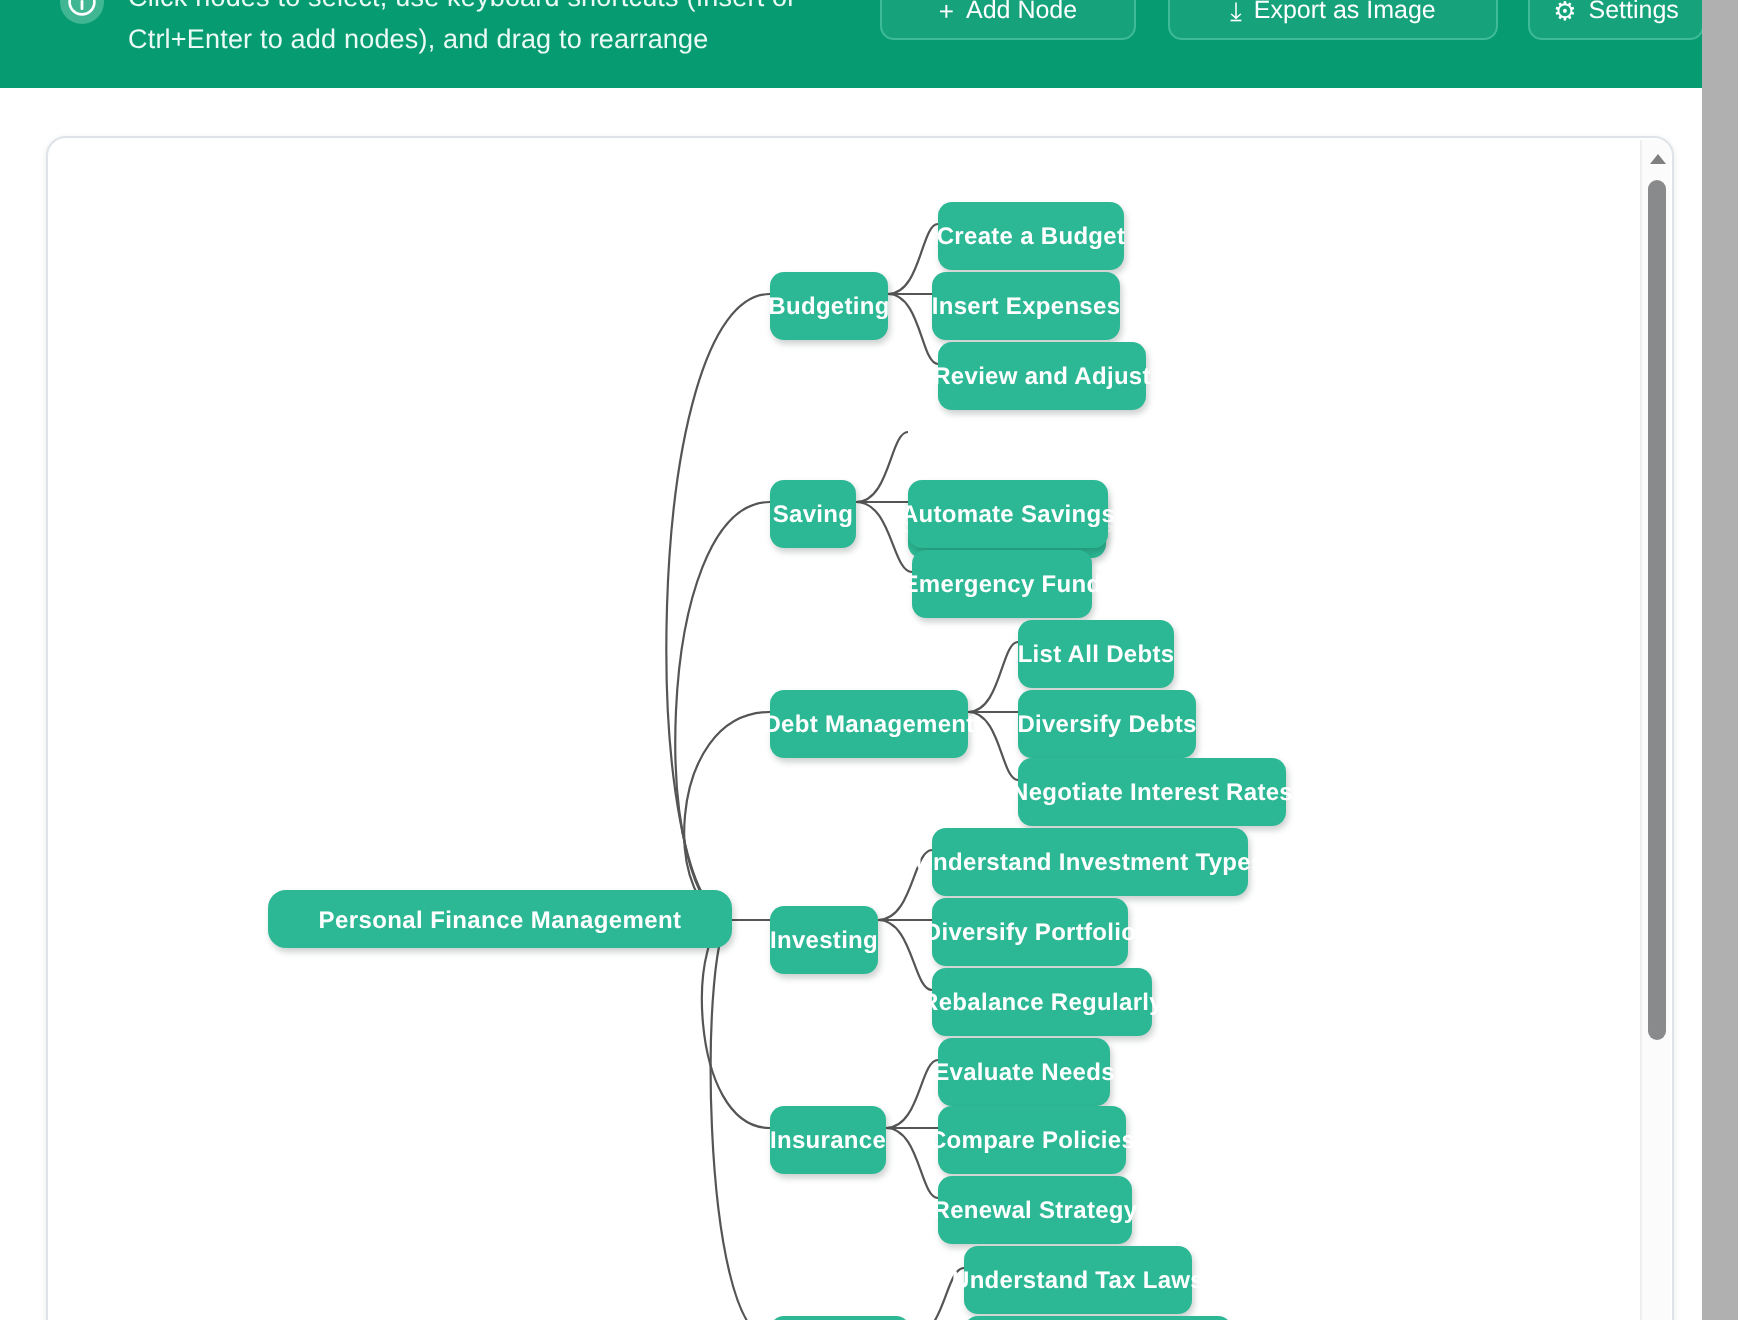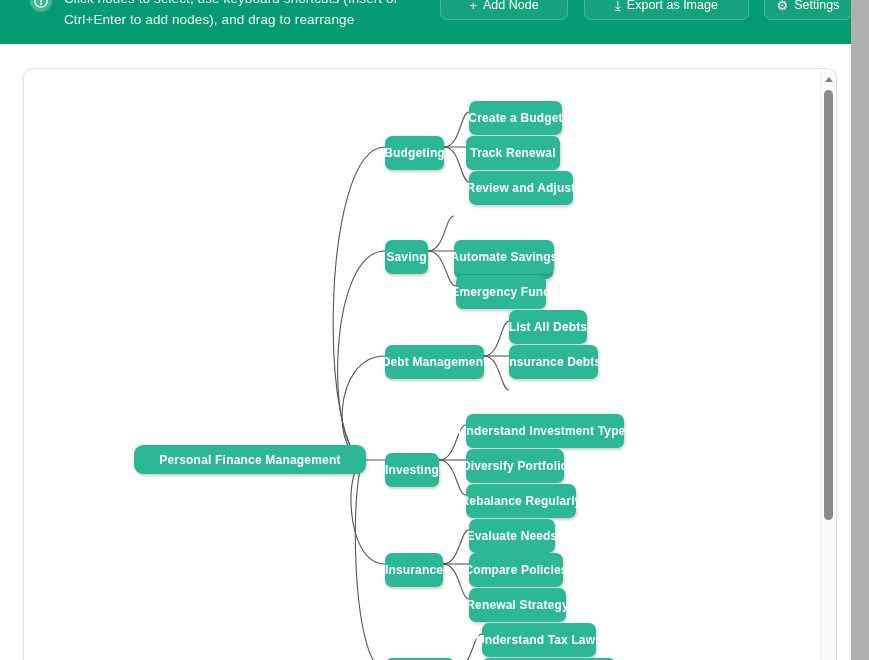--- a/index.html
+++ b/index.html
@@ -254,21 +254,21 @@
               <path d="M 431 600 C 448.5 600, 448.5 600, 458 600" fill="none" stroke="#555555" stroke-width="1.1"></path>
             </svg>
 
         <div class="node level1" style="left: 361px; top: 67px; width: 59px;">
               <span>Budgeting</span>
             </div>
             <div class="node level2" style="left: 445px; top: 32px; width: 93px;">
               <span>Create a Budget</span>
             </div>
             <div class="node level2" style="left: 442px; top: 67px; width: 94px;">
-              <span>Track Renewal</span>
+              <span>Insert Expenses</span>
             </div>
             <div class="node level2" style="left: 445px; top: 102px; width: 104px;">
               <span>Review and Adjust</span>
             </div>
             <div class="node level1" style="left: 361px; top: 171px; width: 43px;">
               <span>Saving</span>
             </div>
             <div class="node level2" style="left: 430px; top: 136px; width: 99px; margin-top: 40px;">
               <span>Set Savings Goals</span>
             </div>
@@ -278,21 +278,24 @@
             <div class="node level2" style="left: 432px; top: 206px; width: 90px;">
               <span>Emergency Fund</span>
             </div>
             <div class="node level1" style="left: 361px; top: 276px; width: 99px;">
               <span>Debt Management</span>
             </div>
             <div class="node level2" style="left: 485px; top: 241px; width: 78px;">
               <span>List All Debts</span>
             </div>
             <div class="node level2" style="left: 485px; top: 276px; width: 89px;">
-              <span>Insurance Debts</span>
+              <span>Diversify Debts</span>
+            </div>
+            <div class="node level2" style="left: 485px; top: 310px; width: 134px;">
+              <span>Negotiate Interest Rates</span>
             </div>
             <div class="node level1" style="left: 361px; top: 384px; width: 54px;">
               <span>Investing</span>
             </div>
             <div class="node level2" style="left: 442px; top: 345px; width: 158px;">
               <span>Understand Investment Types</span>
             </div>
             <div class="node level2" style="left: 442px; top: 380px; width: 98px;">
               <span>Diversify Portfolio</span>
             </div>

